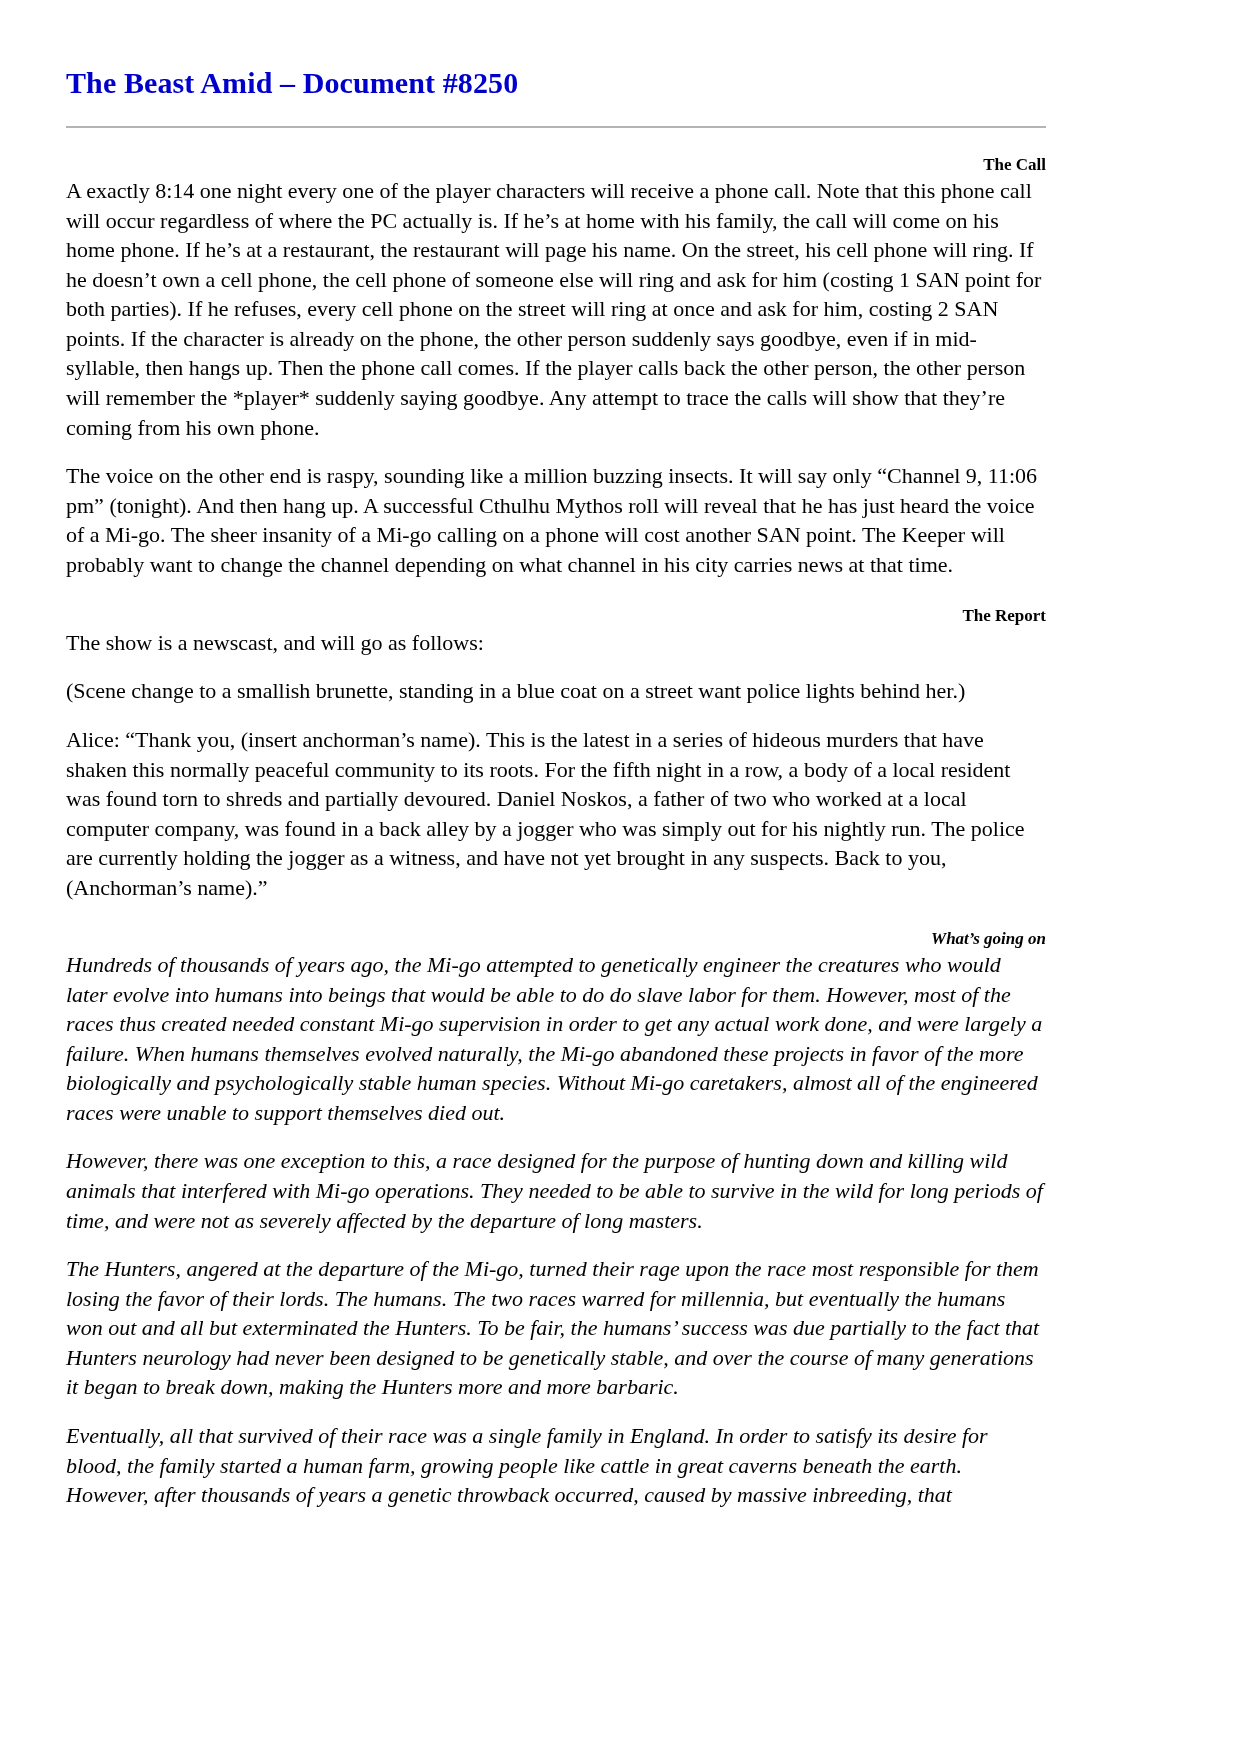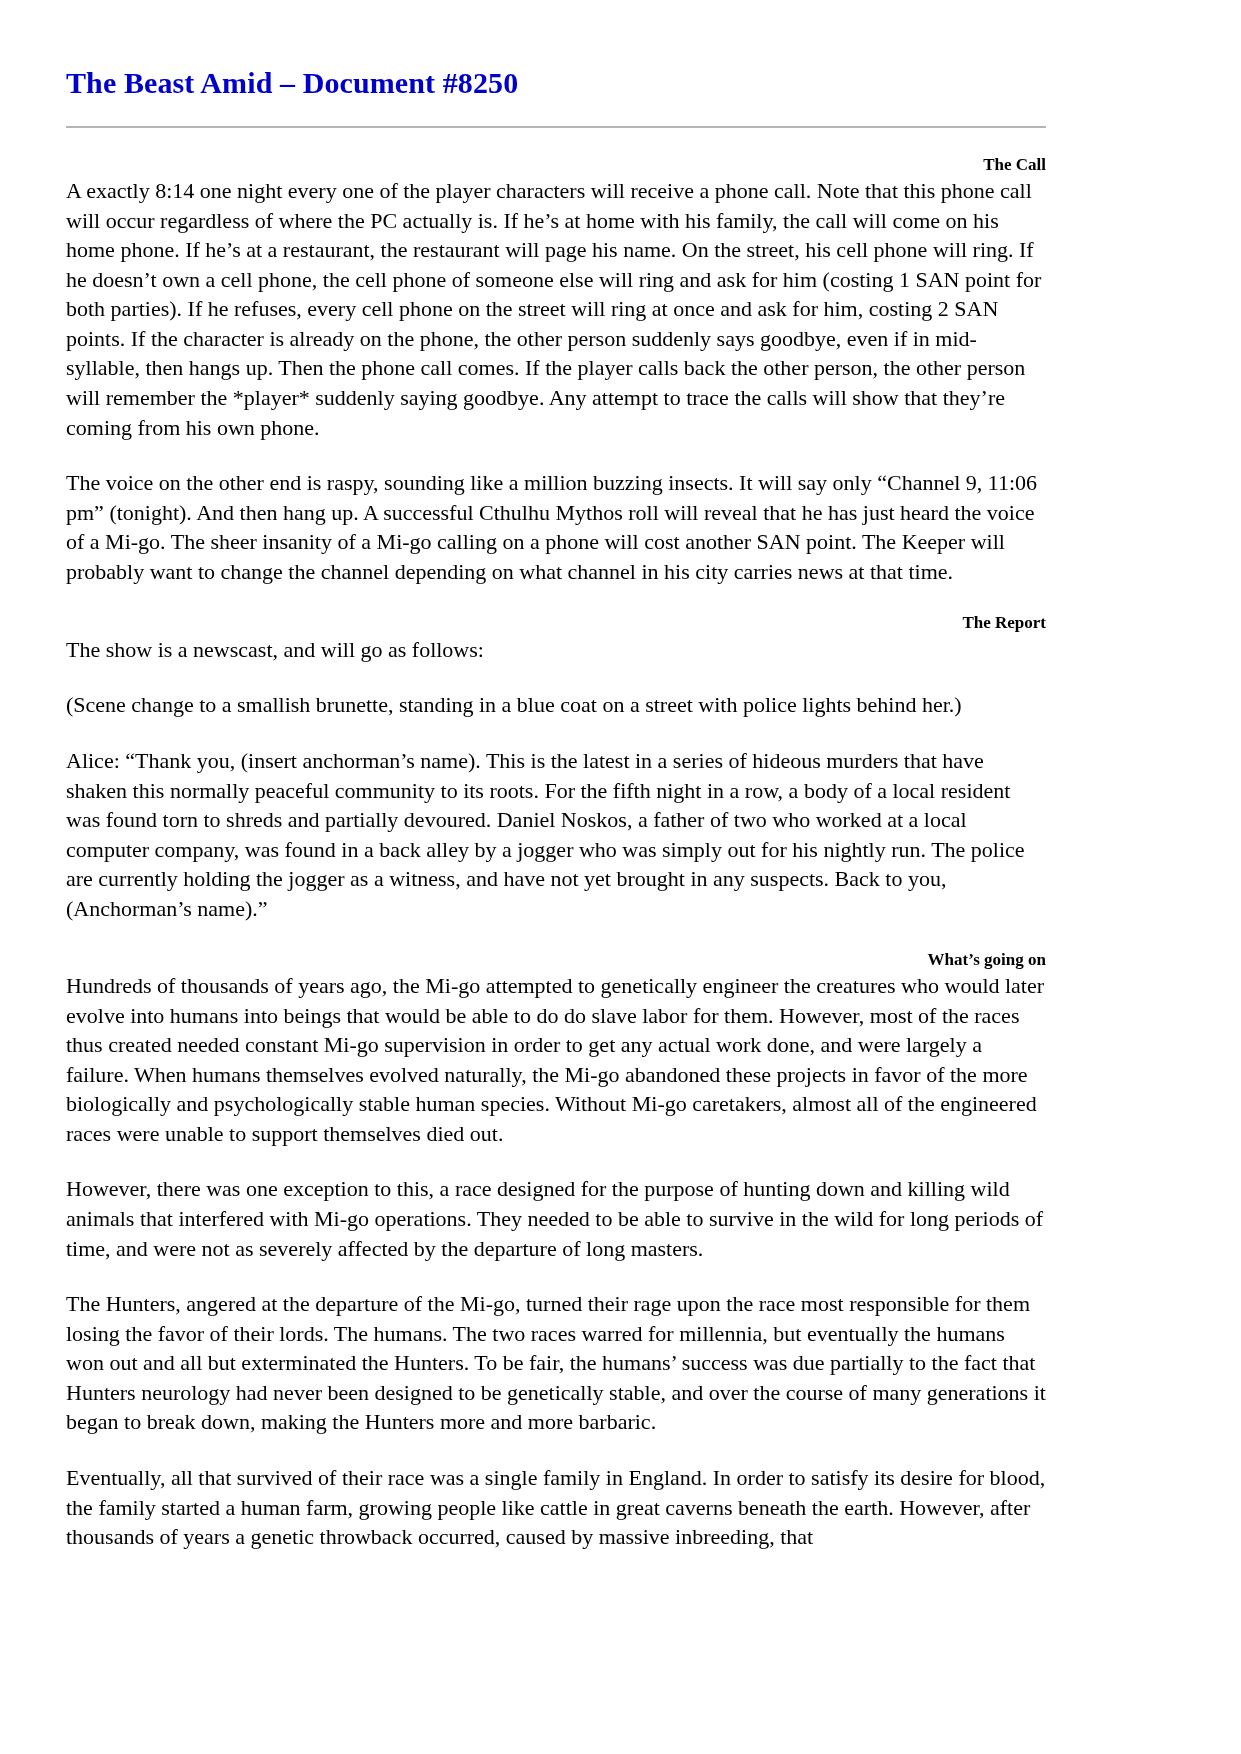--- a/index.html
+++ b/index.html
@@ -55,27 +55,28 @@
   }
   .para {
     font-size: 22px;
     line-height: 1.345;
     margin: 0;
     padding: 0;
     text-align: left;
     word-spacing: 0px;
   }
   .para.spaced {
-    margin-top: 26px;
+    margin-top: 19px;
   }
   .heading-block {
     margin-top: 26px;
   }
   .heading-block.tight {
     margin-top: 25px;
+    font-style: italic;
   }
 </style>
 </head>
 <body>
 
 <div class="page">
   <div class="content">
 
     <h1 class="doc-title" style="color: rgb(0, 0, 204);">The Beast Amid – Document #8250</h1>
 
@@ -83,21 +84,21 @@
 
     <div class="heading-block first-heading">
       <div class="section-heading">The Call</div>
       <p class="para">A exactly 8:14 one night every one of the player characters will receive a phone call. Note that this phone call will occur regardless of where the PC actually is. If he’s at home with his family, the call will come on his home phone. If he’s at a restaurant, the restaurant will page his name. On the street, his cell phone will ring. If he doesn’t own a cell phone, the cell phone of someone else will ring and ask for him (costing 1 SAN point for both parties). If he refuses, every cell phone on the street will ring at once and ask for him, costing 2 SAN points. If the character is already on the phone, the other person suddenly says goodbye, even if in mid-syllable, then hangs up. Then the phone call comes. If the player calls back the other person, the other person will remember the *player* suddenly saying goodbye. Any attempt to trace the calls will show that they’re coming from his own phone.</p>
       <p class="para spaced">The voice on the other end is raspy, sounding like a million buzzing insects. It will say only “Channel 9, 11:06 pm” (tonight). And then hang up. A successful Cthulhu Mythos roll will reveal that he has just heard the voice of a Mi-go. The sheer insanity of a Mi-go calling on a phone will cost another SAN point. The Keeper will probably want to change the channel depending on what channel in his city carries news at that time.</p>
     </div>
 
     <div class="heading-block">
       <div class="section-heading">The Report</div>
       <p class="para">The show is a newscast, and will go as follows:</p>
-      <p class="para spaced">(Scene change to a smallish brunette, standing in a blue coat on a street with police lights behind her.)</p>
+      <p class="para spaced">(Scene change to a smallish brunette, standing in a blue coat on a street want police lights behind her.)</p>
       <p class="para spaced">Alice: “Thank you, (insert anchorman’s name). This is the latest in a series of hideous murders that have shaken this normally peaceful community to its roots. For the fifth night in a row, a body of a local resident was found torn to shreds and partially devoured. Daniel Noskos, a father of two who worked at a local computer company, was found in a back alley by a jogger who was simply out for his nightly run. The police are currently holding the jogger as a witness, and have not yet brought in any suspects. Back to you, (Anchorman’s name).”</p>
     </div>
 
     <div class="heading-block tight">
       <div class="section-heading">What’s going on</div>
       <p class="para">Hundreds of thousands of years ago, the Mi-go attempted to genetically engineer the creatures who would later evolve into humans into beings that would be able to do do slave labor for them. However, most of the races thus created needed constant Mi-go supervision in order to get any actual work done, and were largely a failure. When humans themselves evolved naturally, the Mi-go abandoned these projects in favor of the more biologically and psychologically stable human species. Without Mi-go caretakers, almost all of the engineered races were unable to support themselves died out.</p>
       <p class="para spaced">However, there was one exception to this, a race designed for the purpose of hunting down and killing wild animals that interfered with Mi-go operations. They needed to be able to survive in the wild for long periods of time, and were not as severely affected by the departure of long masters.</p>
       <p class="para spaced">The Hunters, angered at the departure of the Mi-go, turned their rage upon the race most responsible for them losing the favor of their lords. The humans. The two races warred for millennia, but eventually the humans won out and all but exterminated the Hunters. To be fair, the humans’ success was due partially to the fact that Hunters neurology had never been designed to be genetically stable, and over the course of many generations it began to break down, making the Hunters more and more barbaric.</p>
       <p class="para spaced">Eventually, all that survived of their race was a single family in England. In order to satisfy its desire for blood, the family started a human farm, growing people like cattle in great caverns beneath the earth. However, after thousands of years a genetic throwback occurred, caused by massive inbreeding, that</p>
     </div>

